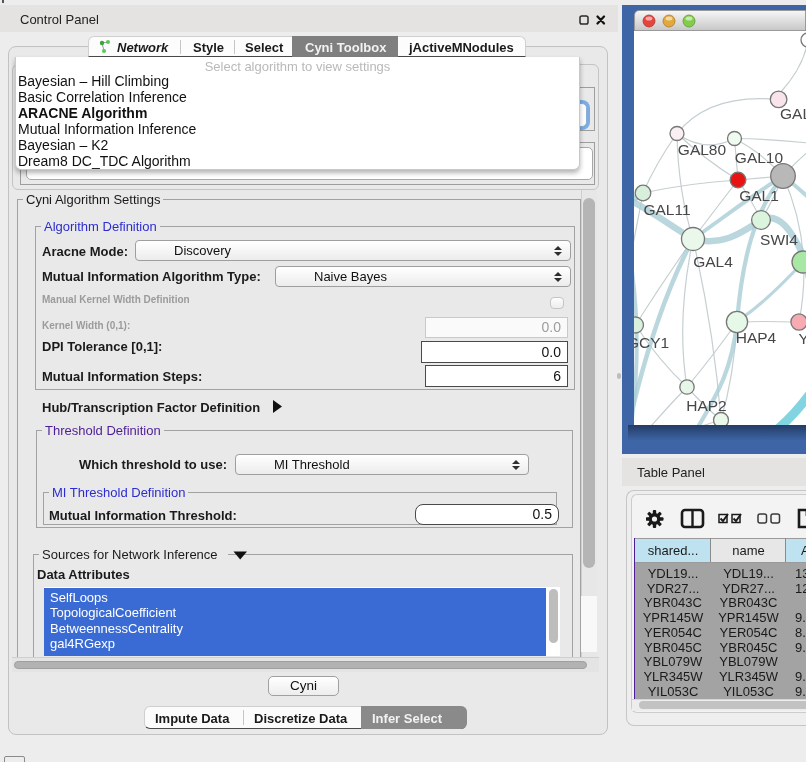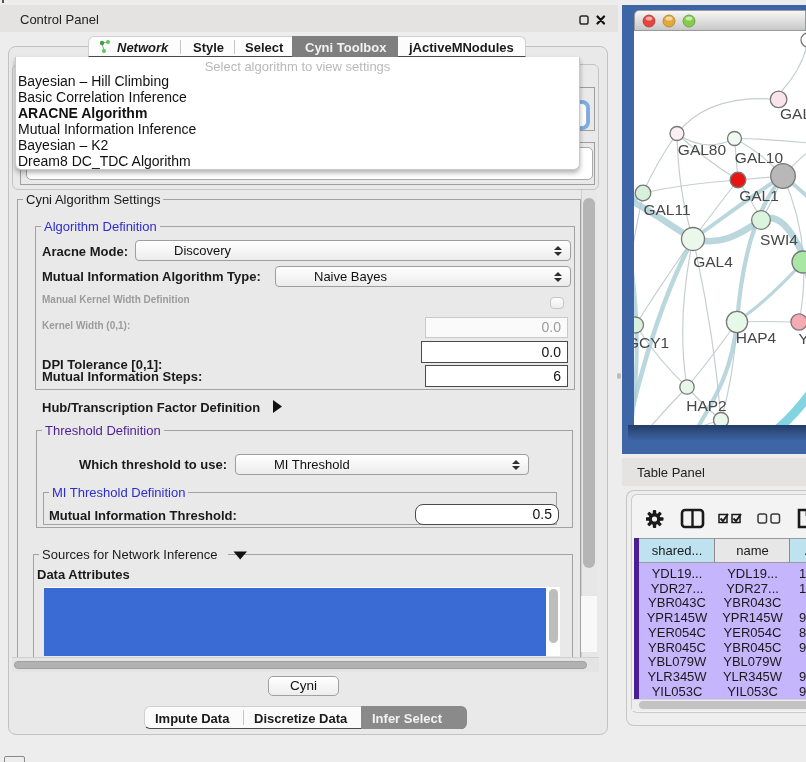--- a/index.html
+++ b/index.html
@@ -58,21 +58,21 @@
   </div>
   <div class="abs lbl" style="left:42px;top:269px;">Mutual Information Algorithm Type:</div>
   <div class="combo" style="left:275px;top:266px;width:296px;height:21px;">
     <span class="ctext">Naive Bayes</span>
     <span class="arr"></span>
   </div>
   <div class="abs glbl" style="left:42px;top:294px;">Manual Kernel Width Definition</div>
   <div class="abs" style="left:550px;top:297px;width:14px;height:12px;background:linear-gradient(#fdfdfd,#ededed);border:1px solid #c5c5c5;border-radius:4px;"></div>
   <div class="abs glbl" style="left:42px;top:320px;">Kernel Width (0,1):</div>
   <div class="field" style="left:425px;top:317px;width:143px;height:21px;background:#fafafa;border:1px solid #c9c9c9;color:#9c9c9c;line-height:19px;font-size:14px;">0.0</div>
-  <div class="abs lbl" style="left:42px;top:357px;">DPI Tolerance [0,1]:</div>
+  <div class="abs lbl" style="left:42px;top:339px;">DPI Tolerance [0,1]:</div>
   <div class="field" style="left:421px;top:341px;width:147px;height:22px;line-height:20px;font-size:14px;">0.0</div>
   <div class="abs lbl" style="left:42px;top:369px;">Mutual Information Steps:</div>
   <div class="field" style="left:425px;top:365px;width:143px;height:22px;line-height:20px;font-size:14px;">6</div>
 
   <div class="abs lbl" style="left:42px;top:400px;">Hub/Transcription Factor Definition</div>
   <svg class="abs" style="left:271px;top:399px;" width="12" height="15">
     <path d="M2 1 L11 7.5 L2 14 Z" fill="#111"></path>
   </svg>
 
   <div class="grp" style="left:36px;top:430px;width:537px;height:98px;">
@@ -92,20 +92,23 @@
   <div class="grp" style="left:33px;top:554px;width:540px;height:104px;border-bottom:none;">
     <span style="font-weight:normal;color:#1a1a1a;">Sources for Network Inference &nbsp;</span>
   </div>
   <svg class="abs" style="left:233px;top:550px;" width="15" height="10">
     <path d="M0.5 1.5 L14 1.5 L7.2 9.5 Z" fill="#111"></path>
   </svg>
   <div class="abs lbl" style="left:37px;top:567px;">Data Attributes</div>
 
   <div class="abs" style="left:44px;top:587px;width:516px;height:69px;background:#fff;overflow:hidden;">
     <div style="position:absolute;left:0;top:1px;width:502px;height:68px;background:#3a6bd4;"></div>
+    <div style="position:absolute;left:6px;top:3px;font-size:13px;color:#fff;line-height:15.3px;">
+      SelfLoops<br>TopologicalCoefficient<br>BetweennessCentrality<br>gal4RGexp
+    </div>
     <div style="position:absolute;left:505px;top:2px;width:9px;height:54px;background:#bdbdbd;border-radius:5px;"></div>
   </div>
 
   <div class="abs" style="left:12px;top:657px;width:587px;height:15px;background:#e4e4e4;border-top:1px solid #cfcfcf;"></div>
   <div class="abs" style="left:14px;top:661px;width:573px;height:8px;background:#b2b2b2;border:1px solid #a0a0a0;border-radius:4px;"></div>
 
   <div class="abs" style="left:581px;top:190px;width:16px;height:467px;background:#e7e7e7;border-left:1px solid #cfcfcf;"></div>
   <div class="abs" style="left:581px;top:596px;width:16px;height:56px;background:#f8f8f8;"></div>
   <div class="abs" style="left:583px;top:198px;width:12px;height:370px;background:#b5b5b5;border-radius:6px;"></div>
 
@@ -268,21 +271,21 @@
       <g stroke="#3a3a3a" fill="none">
         <rect x="112" y="6" width="8.5" height="9" rx="2" stroke-width="1.5"></rect>
         <rect x="125" y="6" width="8.5" height="9" rx="2" stroke-width="1.5"></rect>
       </g>
 
       <path d="M153 2 L161 2 L165 6.5 L165 19 L153 19 Z" fill="none" stroke="#1a1a1a" stroke-width="2.6"></path>
       <path d="M160.5 2 L160.5 7 L165 7" fill="none" stroke="#1a1a1a" stroke-width="1.8"></path>
     </svg>
   </div>
 
-  <div class="abs" style="left:634px;top:538px;width:172px;height:161px;background:#c4b5fd;overflow:hidden;border-left:5px solid #4c1d95;">
+  <div class="abs" style="left:634px;top:538px;width:172px;height:161px;background:#a3a3a3;overflow:hidden;border-left:1px solid #4c1d95;">
 
     <div style="position:absolute;left:0;top:0;width:76px;height:24px;background:#bfe2f1;"></div>
     <div style="position:absolute;left:76px;top:0;width:75px;height:24px;background:#e7e7e7;"></div>
     <div style="position:absolute;left:151px;top:0;width:21px;height:24px;background:#bfe2f1;"></div>
     <div style="position:absolute;left:0;top:0;width:172px;height:1px;background:#9a9a9a;"></div>
     <div style="position:absolute;left:0;top:24px;width:172px;height:1px;background:#9a9a9a;"></div>
     <div style="position:absolute;left:0;top:5px;width:76px;text-align:center;font-size:13px;color:#1a1a1a;">shared...</div>
     <div style="position:absolute;left:76px;top:5px;width:75px;text-align:center;font-size:13px;color:#1a1a1a;">name</div>
     <div style="position:absolute;left:75px;top:0;width:1px;height:24px;background:#8a8a8a;"></div>
     <div style="position:absolute;left:150px;top:0;width:1px;height:24px;background:#8a8a8a;"></div>

